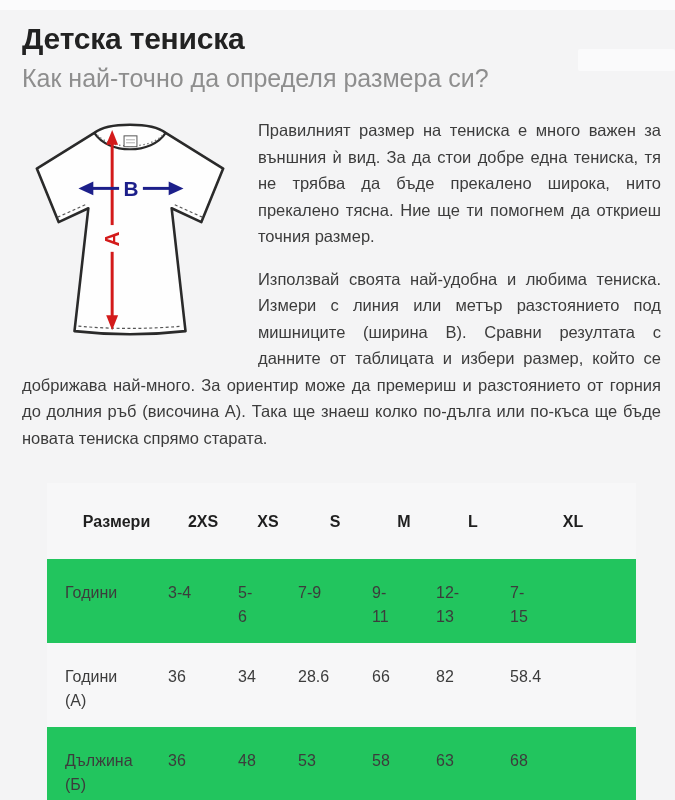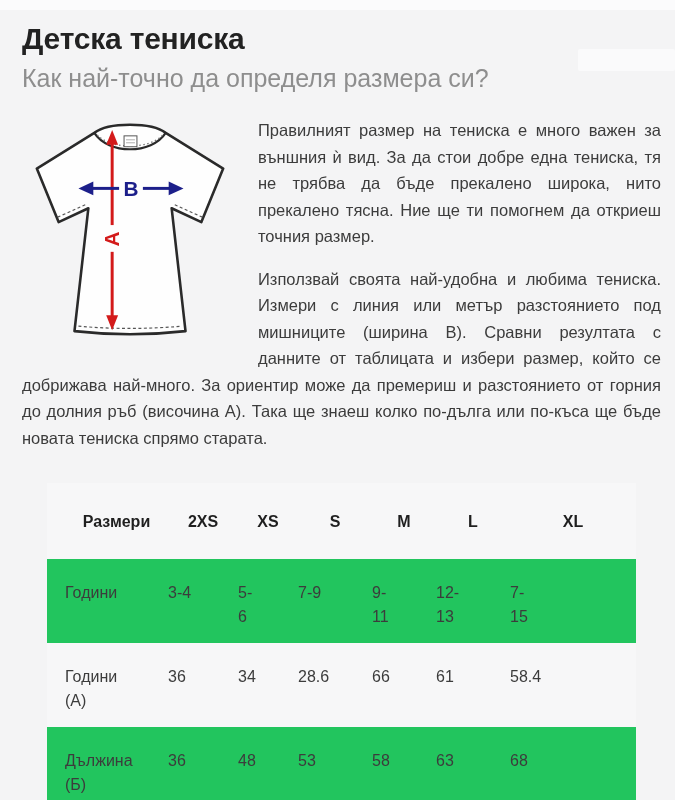--- a/index.html
+++ b/index.html
@@ -112,21 +112,21 @@
         <td>7-
 15</td>
       </tr>
       <tr>
         <td>Години
 (А)</td>
         <td>36</td>
         <td>34</td>
         <td>28.6</td>
         <td>66</td>
-        <td>61</td>
+        <td>82</td>
         <td>58.4</td>
       </tr>
       <tr class="alt">
         <td>Дължина
 (Б)</td>
         <td>36</td>
         <td>48</td>
         <td>53</td>
         <td>58</td>
         <td>63</td>

